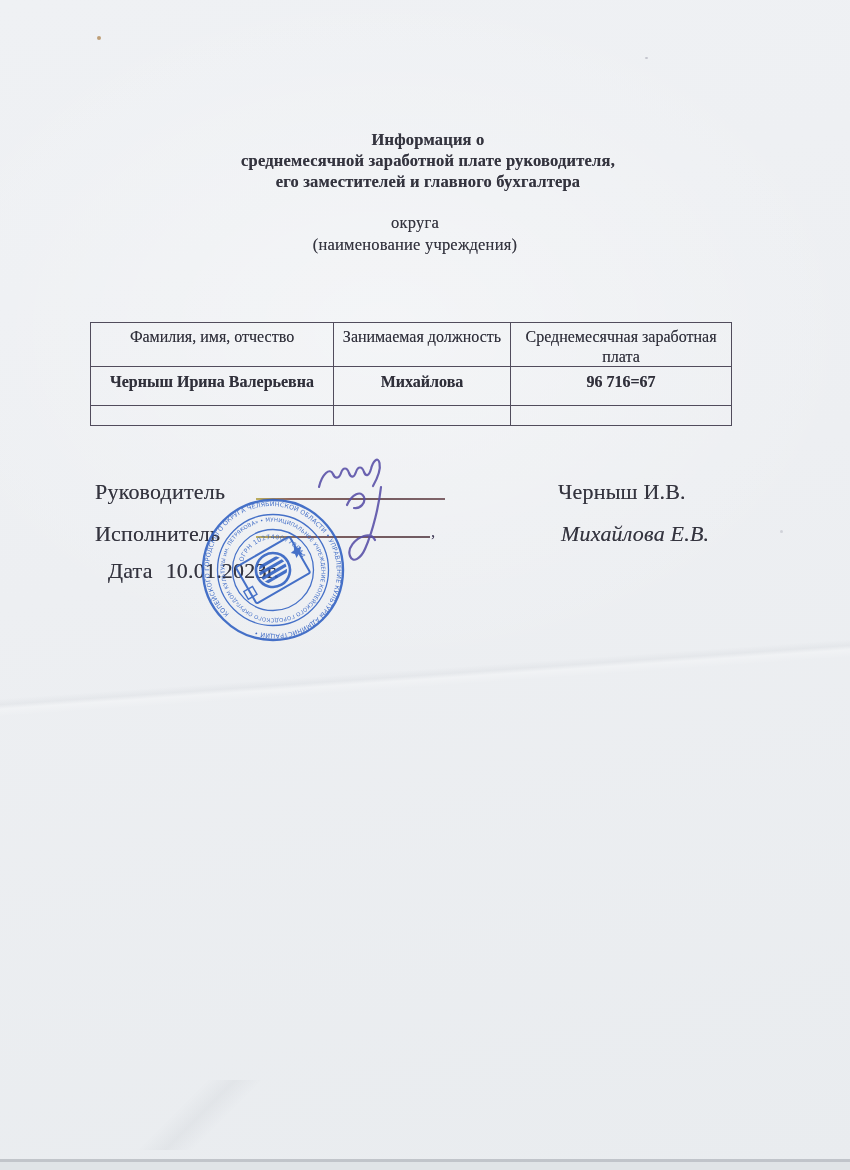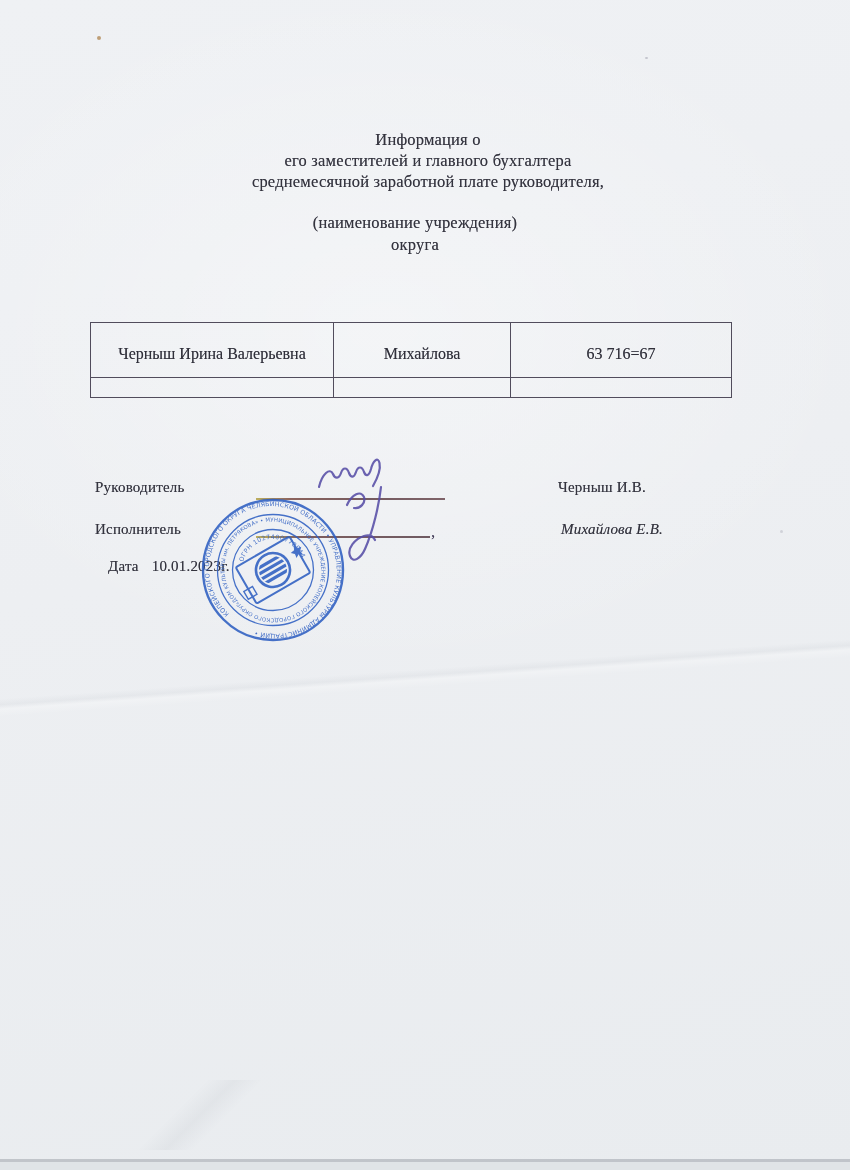--- a/index.html
+++ b/index.html
@@ -24,20 +24,21 @@
   .scan-strip{position:absolute;left:0;top:1162px;width:850px;height:8px;background:#e0e4e7;}
   .speck{position:absolute;border-radius:50%;}
   .speck.brown{left:97px;top:36px;width:4px;height:4px;background:#b28a58;opacity:.8;}
   .speck.grey1{left:645px;top:57px;width:3px;height:2px;background:#9a9aa8;opacity:.5;}
   .speck.grey2{left:780px;top:530px;width:3px;height:3px;background:#a8a8b4;opacity:.4;}
 
   .title-block{
     position:absolute;left:25px;top:129px;width:806px;text-align:center;
     font-size:16.5px;line-height:21px;letter-spacing:.2px;
     text-shadow:0 0 .5px rgba(40,40,60,.55);
+    font-weight:bold;
   }
   .org-block{
     position:absolute;left:15px;top:212px;width:800px;text-align:center;
     font-size:16.5px;line-height:22px;letter-spacing:.2px;
     text-shadow:0 0 .5px rgba(40,40,60,.55);
   }
 
   table.salary{
     position:absolute;left:90px;top:322px;width:641px;
     border-collapse:collapse;table-layout:fixed;
@@ -46,26 +47,26 @@
   }
   table.salary col.c1{width:243px;}
   table.salary col.c2{width:177px;}
   table.salary col.c3{width:221px;}
   table.salary td{
     border:1.4px solid #514c5c;
     text-align:center;vertical-align:top;
     padding:4px 4px 0 4px;line-height:19px;
   }
   table.salary tr.hdr td{height:36px;}
-  table.salary tr.r1 td{height:33px;padding-top:21px;}
+  table.salary tr.r1 td{height:33px;padding-top:5px;font-weight:bold;}
   table.salary tr.r2 td{height:15px;}
   table.salary tr.hdr td:nth-child(2),
   table.salary tr.hdr td:nth-child(3){line-height:19.5px;}
 
-  .sig-label{position:absolute;font-size:15px;letter-spacing:.2px;text-shadow:0 0 .5px rgba(40,40,60,.55);}
+  .sig-label{position:absolute;font-size:22px;letter-spacing:.2px;text-shadow:0 0 .5px rgba(40,40,60,.55);}
   .lbl-head{left:95px;top:479px;}
   .lbl-exec{left:95px;top:521px;}
   .lbl-date{left:95px;top:558px;margin-left:13px;}
   .name-head{left:558px;top:479px;text-align:center;}
   .name-exec{left:561px;top:521px;font-style:italic;}
   .date-value{margin-left:13px;}
   .sig-line{position:absolute;height:2px;opacity:.85;}
   .sig-line.l1{left:256px;top:498px;width:189px;
     background:linear-gradient(90deg,#b3a344 0%,#7a4a42 18%,#5f4046 60%,#6b4a50 100%);}
   .sig-line.l2{left:256px;top:536px;width:174px;
@@ -90,40 +91,45 @@
 <div class="page">
 
   <div class="crease1"></div>
   <div class="crease2"></div>
   <div class="speck brown"></div>
   <div class="speck grey1"></div>
   <div class="speck grey2"></div>
 
   <div class="title-block">
     <div>Информация о</div>
+    <div>среднемесячной заработной плате руководителя,</div>
     <div>его заместителей и главного бухгалтера</div>
-    <div>среднемесячной заработной плате руководителя,</div>
   </div>
 
   <div class="org-block">
+    <div>округа</div>
     <div>(наименование учреждения)</div>
-    <div>округа</div>
   </div>
 
   <table class="salary">
     <colgroup>
         <col class="c1">
         <col class="c2">
         <col class="c3">
       </colgroup>
     <tbody>
+        <tr class="hdr">
+      <td>Фамилия, имя, отчество</td>
+      <td>Занимаемая должность</td>
+      <td>Среднемесячная заработная плата</td>
+    </tr>
     <tr class="r1">
       <td>Черныш Ирина Валерьевна</td>
       <td>Михайлова</td>
-      <td>63 716=67</td>
+      <td>96 716=67</td>
     </tr>
     <tr class="r2">
       <td></td>
       <td></td>
       <td></td>
     </tr>
   </tbody>
     </table>
 
   <div class="sig-label lbl-head">Руководитель</div>

